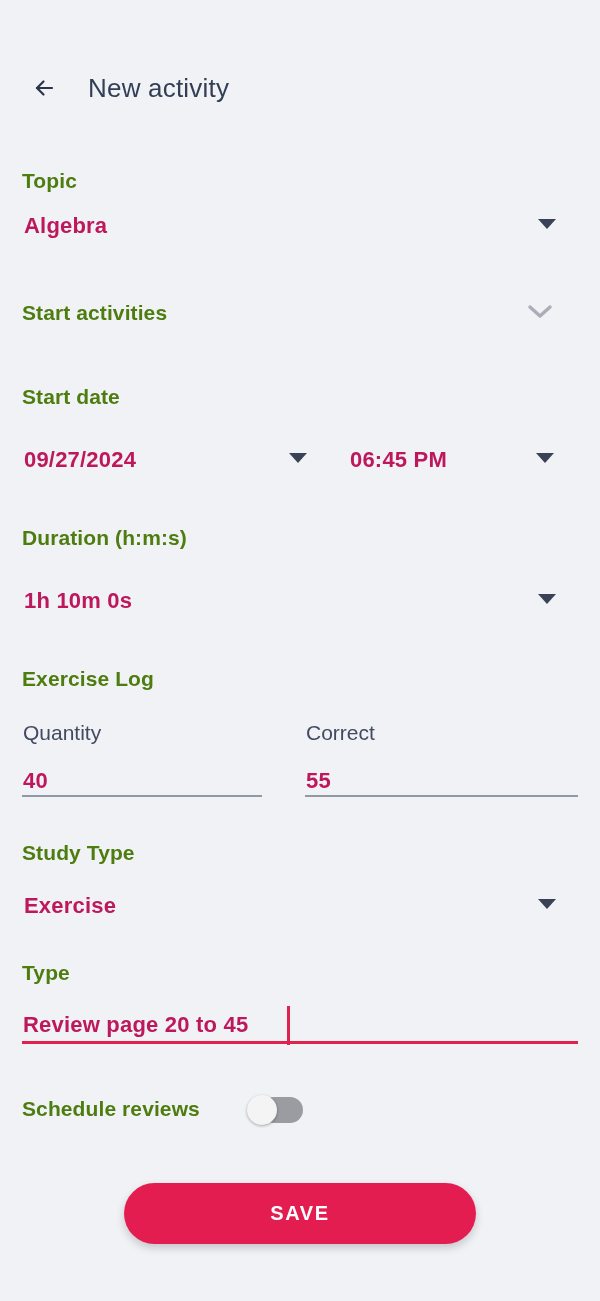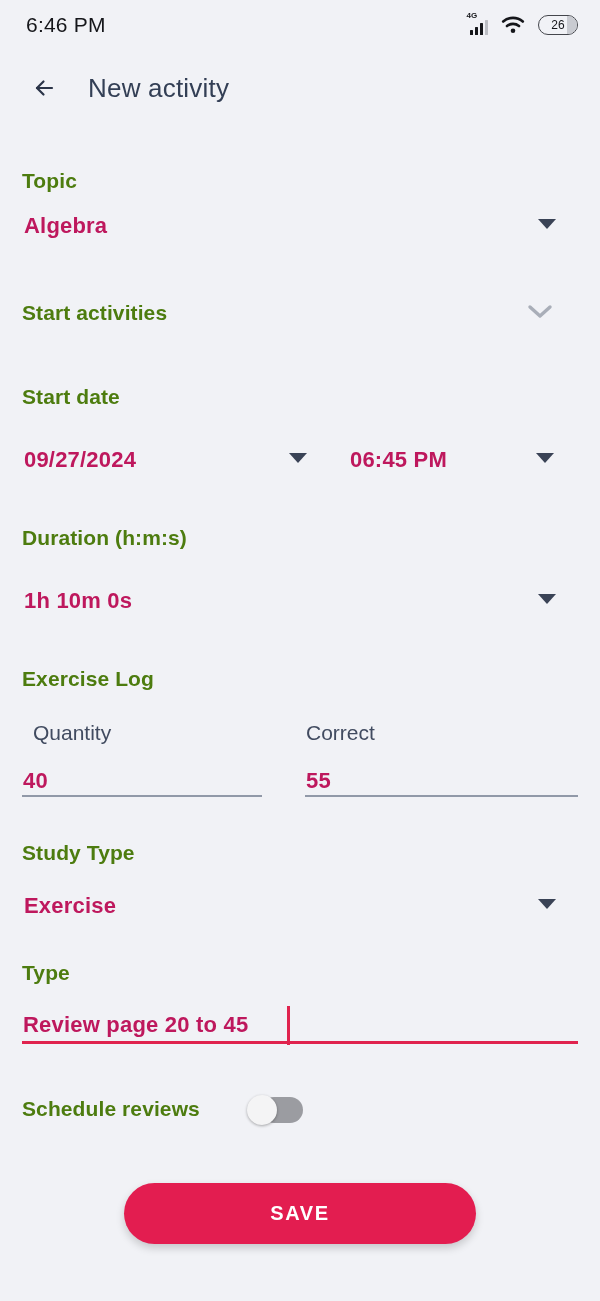--- a/index.html
+++ b/index.html
@@ -213,45 +213,20 @@
     letter-spacing: 1.6px;
     cursor: pointer;
     box-shadow: 0 4px 8px rgba(0,0,0,0.18);
   }
 </style>
 </head>
 <body>
 
 <div class="screen">
 
-  <div class="status-bar">
-    <div class="status-time">6:46 PM</div>
-    <div class="status-icons">
-
-      <div class="signal-icon">
-        <span class="net-label">4G</span>
-        <span class="bar b1"></span>
-        <span class="bar b2"></span>
-        <span class="bar b3"></span>
-        <span class="bar b4"></span>
-      </div>
-
-      <svg class="wifi-icon" viewBox="0 0 24 20">
-        <path d="M2.2 6.5 A15 15 0 0 1 21.8 6.5" stroke="#15161a" stroke-width="2.6" fill="none" stroke-linecap="round"></path>
-        <path d="M6 11 A9.5 9.5 0 0 1 18 11" stroke="#15161a" stroke-width="2.6" fill="none" stroke-linecap="round"></path>
-        <circle cx="12" cy="15.8" r="2.3" fill="#15161a"></circle>
-      </svg>
-
-      <div class="battery-pill">
-        <span class="fill"></span>
-        <span class="level">26</span>
-      </div>
-
-    </div>
-  </div>
 
   <div class="app-bar">
     <div class="back-button">
       <svg class="back-icon" viewBox="0 0 30 30">
         <path d="M22 15 H7" stroke="#2b3448" stroke-width="2.2" stroke-linecap="round" fill="none"></path>
         <path d="M13.5 8.5 L7 15 L13.5 21.5" stroke="#2b3448" stroke-width="2.2" stroke-linecap="round" stroke-linejoin="round" fill="none"></path>
       </svg>
     </div>
     <div class="app-title">New activity</div>
   </div>
@@ -272,21 +247,21 @@
     <div class="caret" style="left:289px; top:453px;"></div>
     <div class="value" style="left:350px; top:447px;">06:45 PM</div>
     <div class="caret" style="left:536px; top:453px;"></div>
 
     <div class="label" style="left:22px; top:526px;">Duration (h:m:s)</div>
     <div class="value" style="left:24px; top:588px;">1h 10m 0s</div>
     <div class="caret" style="left:538px; top:594px;"></div>
 
     <div class="label" style="left:22px; top:667px;">Exercise Log</div>
 
-    <div class="sub-label" style="left:23px; top:721px;margin-left:10px;">Quantity</div>
+    <div class="sub-label" style="left:23px; top:721px;">Quantity</div>
     <div class="value" style="left:23px; top:768px;">40</div>
     <div class="underline" style="left:22px; top:795px; width:240px;"></div>
 
     <div class="sub-label" style="left:306px; top:721px;">Correct</div>
     <div class="value" style="left:306px; top:768px;">55</div>
     <div class="underline" style="left:305px; top:795px; width:273px;"></div>
 
     <div class="label" style="left:22px; top:841px;">Study Type</div>
     <div class="value" style="left:24px; top:893px;">Exercise</div>
     <div class="caret" style="left:538px; top:899px;"></div>

